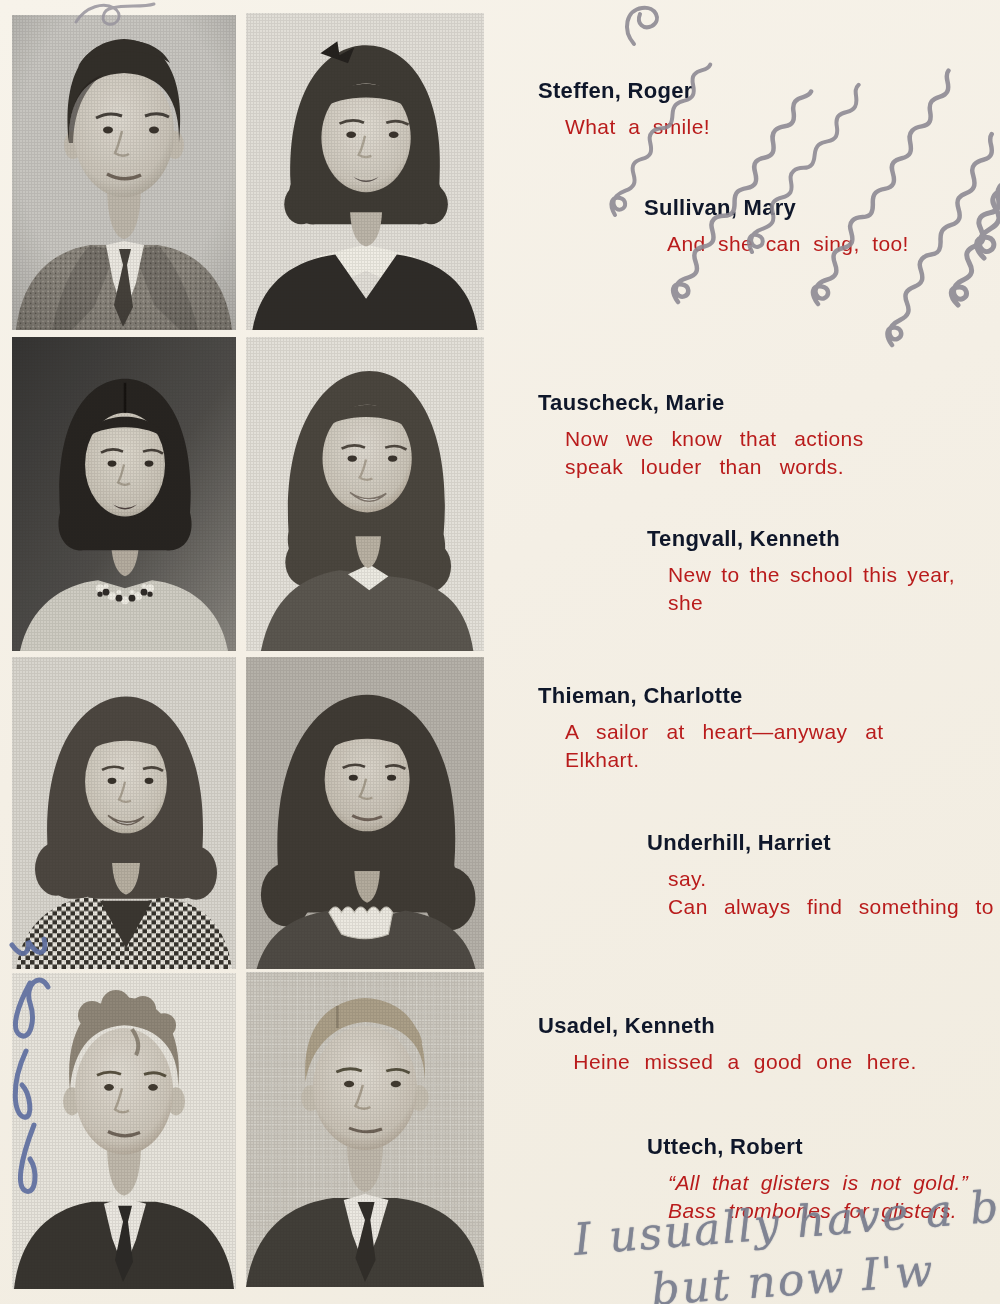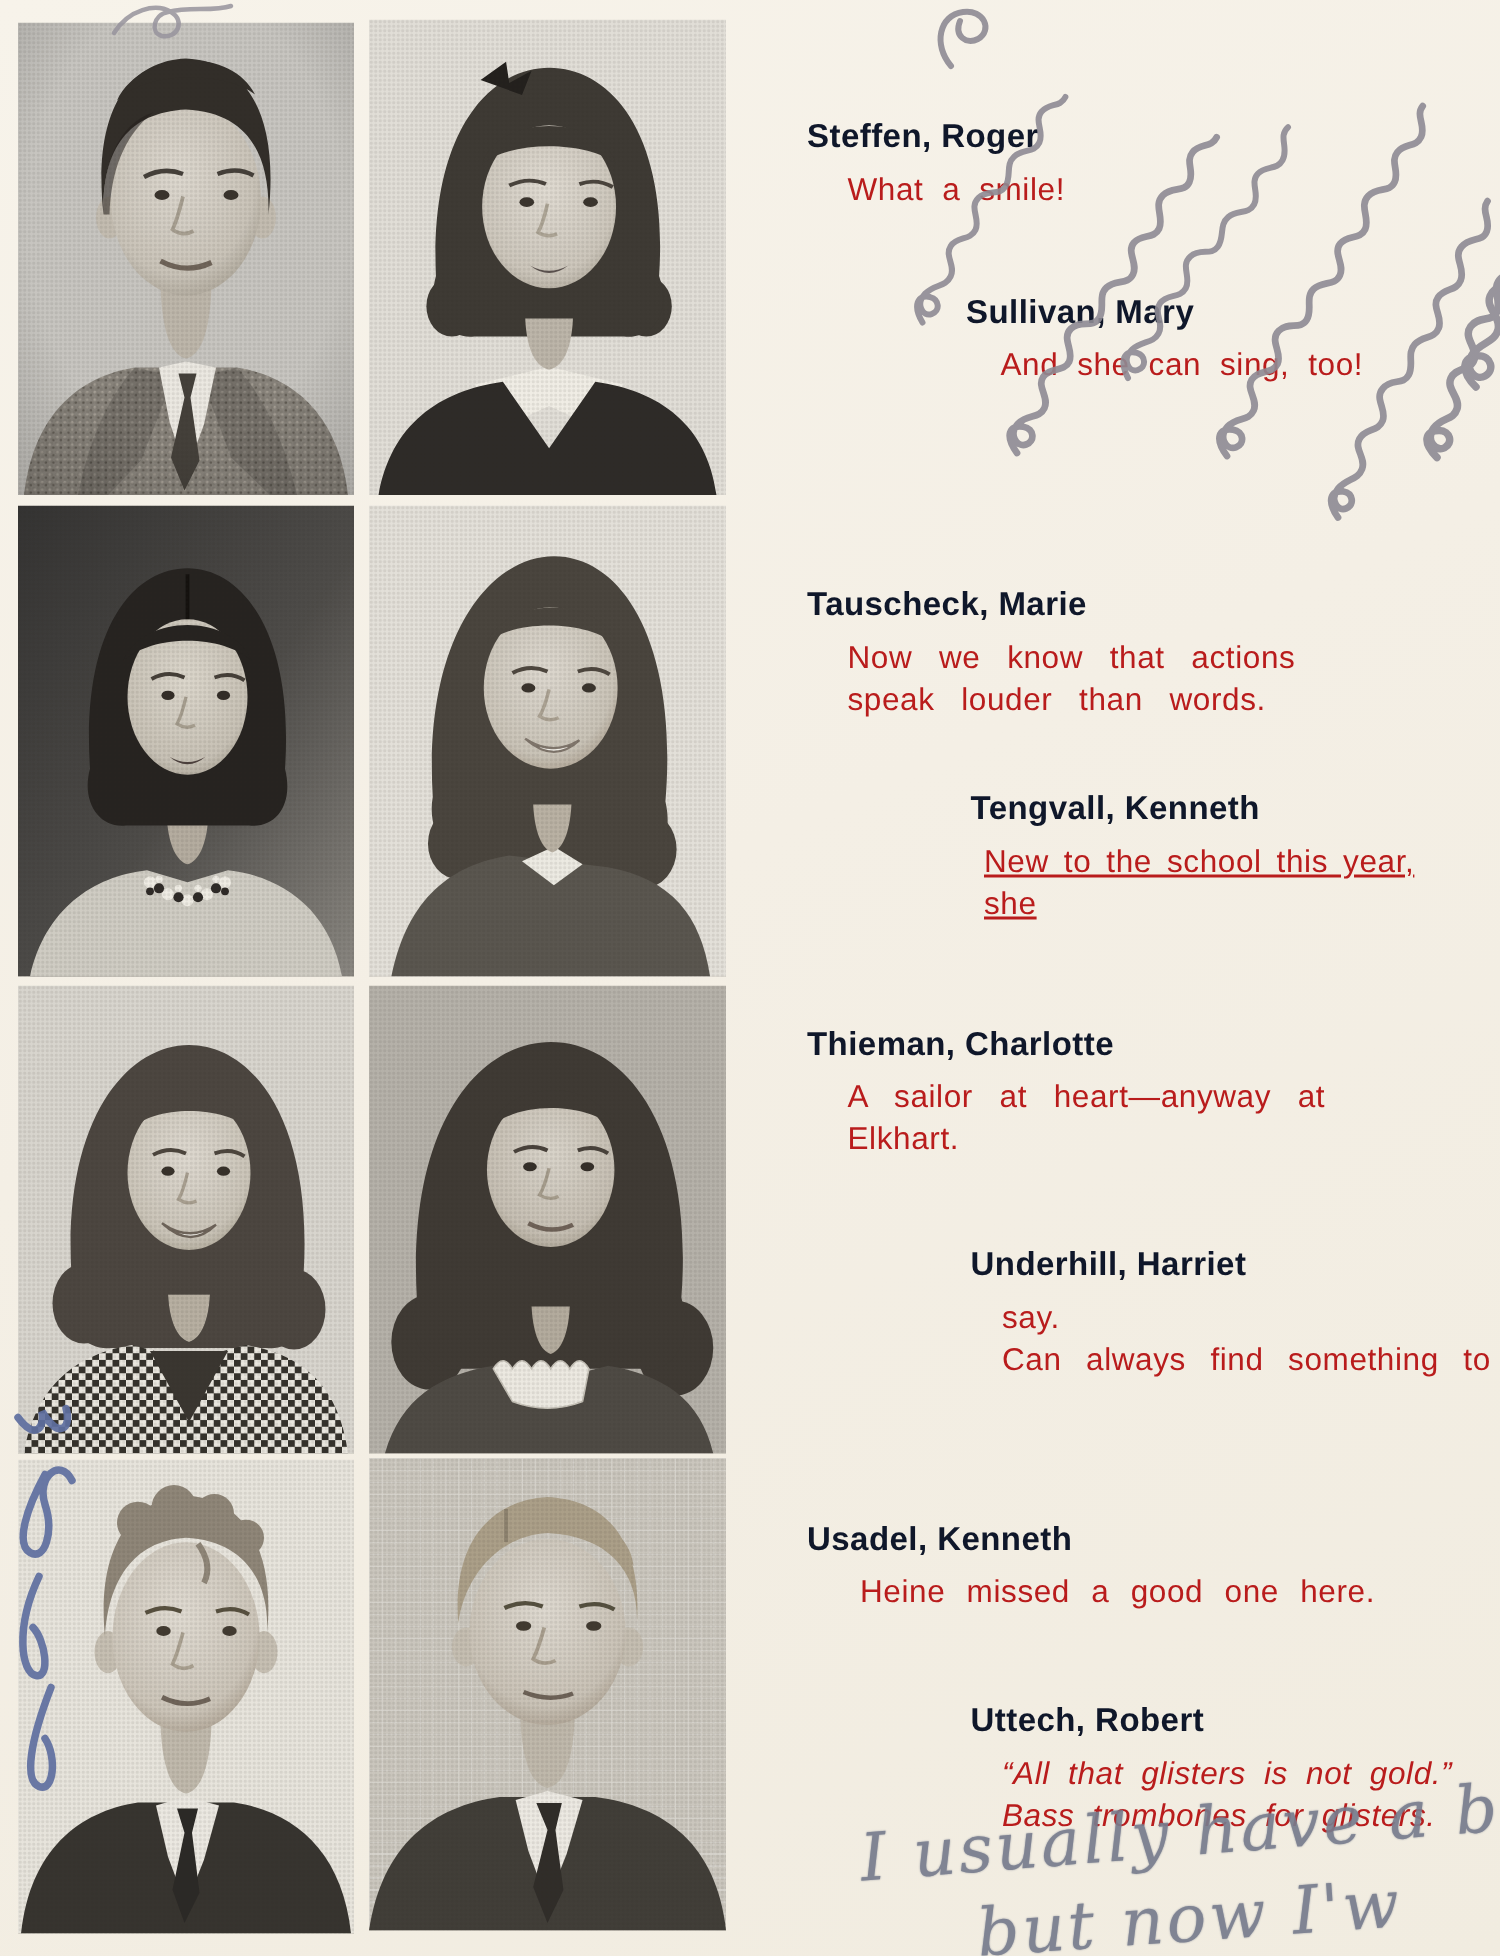--- a/index.html
+++ b/index.html
@@ -25,21 +25,21 @@
 
   
   .entry{position:absolute;}
   .entry .name{margin:0;font:700 22px/26px "Liberation Sans",sans-serif;
        color:#0f172a;letter-spacing:.3px;}
   .entry .caption{margin-top:9px;font:400 21px/28px "Liberation Sans",sans-serif;
        color:#b91c1c;letter-spacing:.4px;word-spacing:.30em;}
   .e1{left:538px;top:78px;}  .e1 .caption{margin-left:27px;width:340px;}
   .e2{left:644px;top:195px;} .e2 .caption{margin-left:23px;width:340px;}
   .e3{left:538px;top:362px;margin-top:28px;} .e3 .caption{margin-left:27px;width:312px;word-spacing:.55em;}
-  .e4{left:647px;top:526px;} .e4 .caption{margin-left:9px;width:312px;word-spacing:.18em;text-decoration:underline;}
+  .e4{left:647px;top:526px;} .e4 .caption{margin-left:21px;width:312px;word-spacing:.18em;}
   .e5{left:538px;top:683px;} .e5 .caption{margin-left:27px;width:320px;word-spacing:.55em;}
   .e6{left:647px;top:830px;} .e6 .caption{margin-left:21px;width:330px;word-spacing:.48em;}
   .e7{left:538px;top:1013px;}.e7 .caption{margin-left:27px;width:360px;word-spacing:.38em;text-align:center;}
   .e8{left:647px;top:1134px;}.e8 .caption{margin-left:21px;width:330px;word-spacing:.28em;font-style:italic;}
 
   
   .hw{position:absolute;pointer-events:none;}
   .hw svg{overflow:visible;display:block;}
   .hw-topright{left:560px;top:0;width:440px;height:345px;}
   .hw-left{left:0;top:935px;width:70px;height:265px;}

